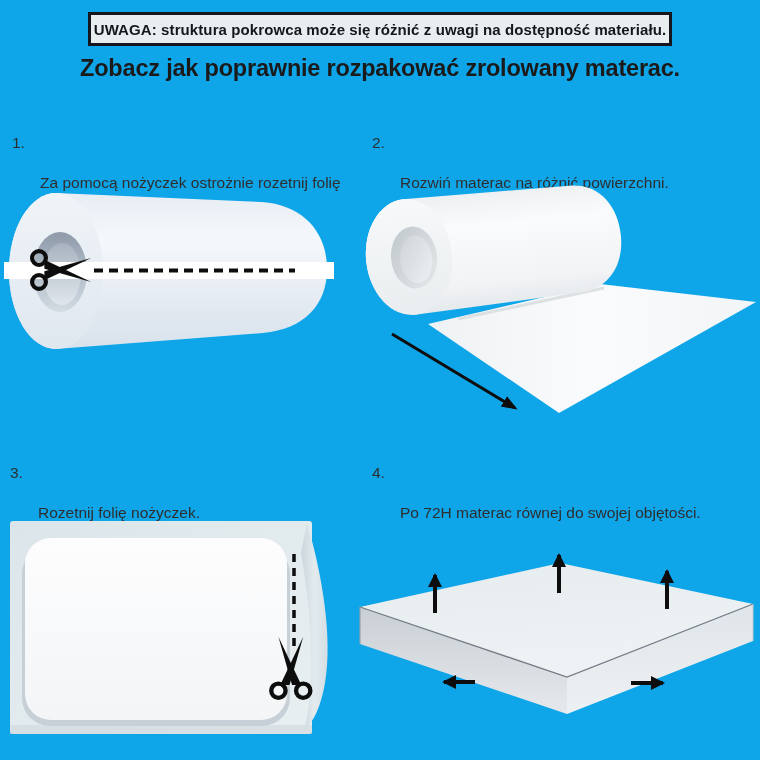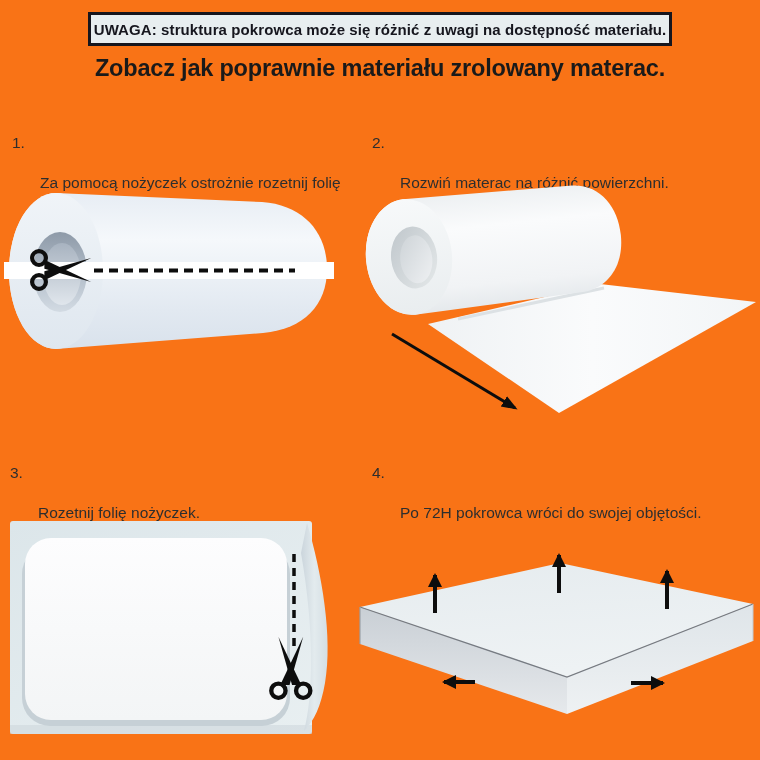--- a/index.html
+++ b/index.html
@@ -1,17 +1,17 @@
 <!DOCTYPE html>
 <html style="--banner-bg: #e8eef0; --banner-border: #16161e; --banner-text: #16161e; --heading-text: #1a1a1a; --step-text: #2e2e2e; --ink: #0d0d0d; --roll-blue: #dce4ee; --film-blue: #dde7ea;"><head>
 <meta charset="utf-8">
 <style>
   html,body{margin:0;padding:0;background:#fff;}
   .page{
-    position:relative;width:760px;height:760px;background:#f97316;overflow:hidden;
+    position:relative;width:760px;height:760px;background:#0ea5e9;overflow:hidden;
     font-family:"Liberation Sans","DejaVu Sans",sans-serif;color:#2e2e2e;
   }
   .banner{
     position:absolute;left:88px;top:12px;width:584px;height:34px;
     box-sizing:border-box;border:3px solid var(--banner-border,#16161e);
     background:var(--banner-bg,#e8eef0);color:var(--banner-text,#16161e);
     display:flex;align-items:center;justify-content:center;
     font-size:15px;font-weight:700;letter-spacing:.1px;white-space:nowrap;
   }
   .heading{
@@ -29,21 +29,21 @@
 </style>
 </head>
 <body>
 
 <div class="page">
 
   <div class="banner">
     <span>UWAGA: struktura pokrowca może się różnić z uwagi na dostępność materiału.</span>
   </div>
 
-  <div class="heading">Zobacz jak poprawnie materiału zrolowany materac.</div>
+  <div class="heading">Zobacz jak poprawnie rozpakować zrolowany materac.</div>
 
   <div class="step-label" style="left:12px;top:131px;width:330px;">
     <span class="step-num">1.</span>
     <span class="step-text">Za pomocą nożyczek ostrożnie rozetnij folię zabezpieczającą.</span>
   </div>
 
   <div class="step-label" style="left:372px;top:131px;width:380px;">
     <span class="step-num">2.</span>
     <span class="step-text">Rozwiń materac na różnić powierzchni.</span>
   </div>
@@ -129,21 +129,21 @@
     </svg>
   </div>
 
   <div class="step-label" style="left:10px;top:461px;width:340px;">
     <span class="step-num">3.</span>
     <span class="step-text">Rozetnij folię nożyczek.</span>
   </div>
 
   <div class="step-label" style="left:372px;top:461px;width:380px;">
     <span class="step-num">4.</span>
-    <span class="step-text">Po 72H pokrowca wróci do swojej objętości.</span>
+    <span class="step-text">Po 72H materac równej do swojej objętości.</span>
   </div>
 
   <div class="ill" style="left:8px;top:518px;">
     <svg width="332" height="220" viewBox="0 0 332 220">
       <defs>
         <linearGradient id="gFilm3" x1="0" y1="0" x2="1" y2="1">
           <stop offset="0" stop-color="#dce6ea"></stop>
             <stop offset="1" stop-color="#e8eff1"></stop>
         </linearGradient>
         <linearGradient id="gMatt3" x1="0" y1="0" x2="0" y2="1">

